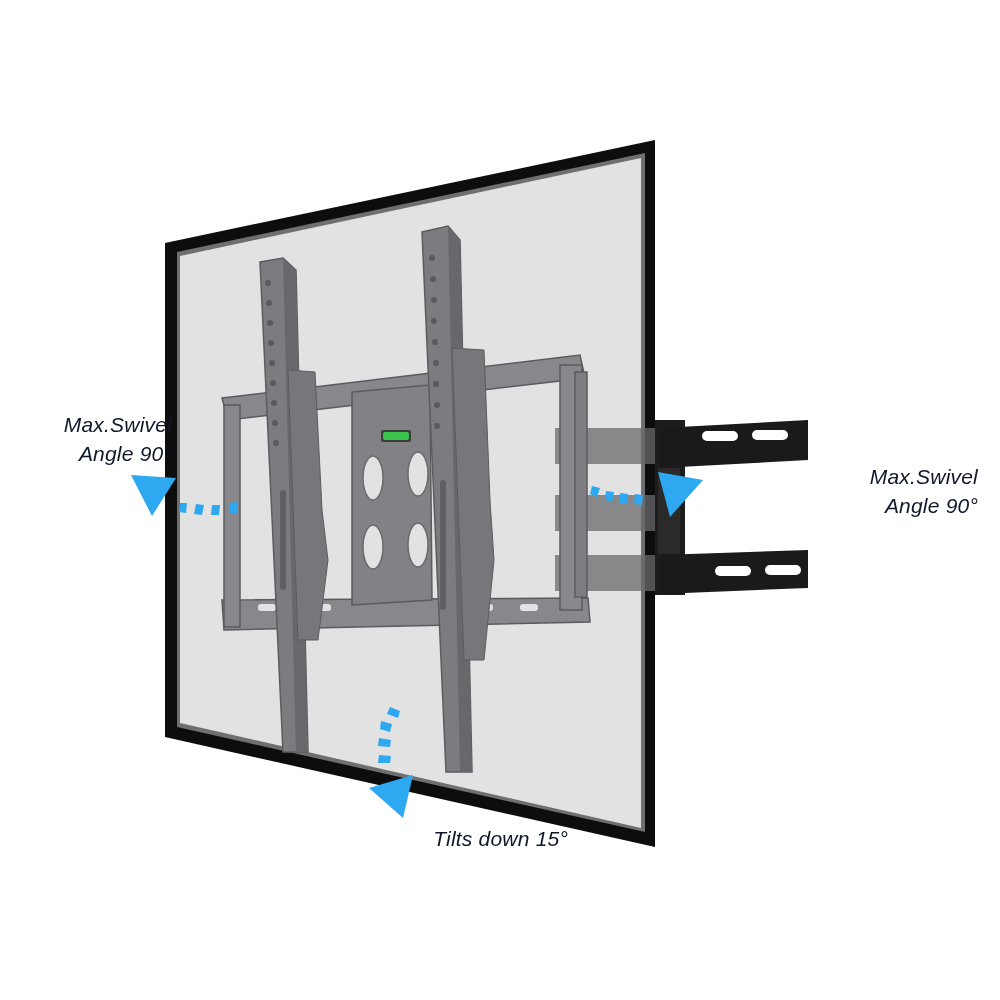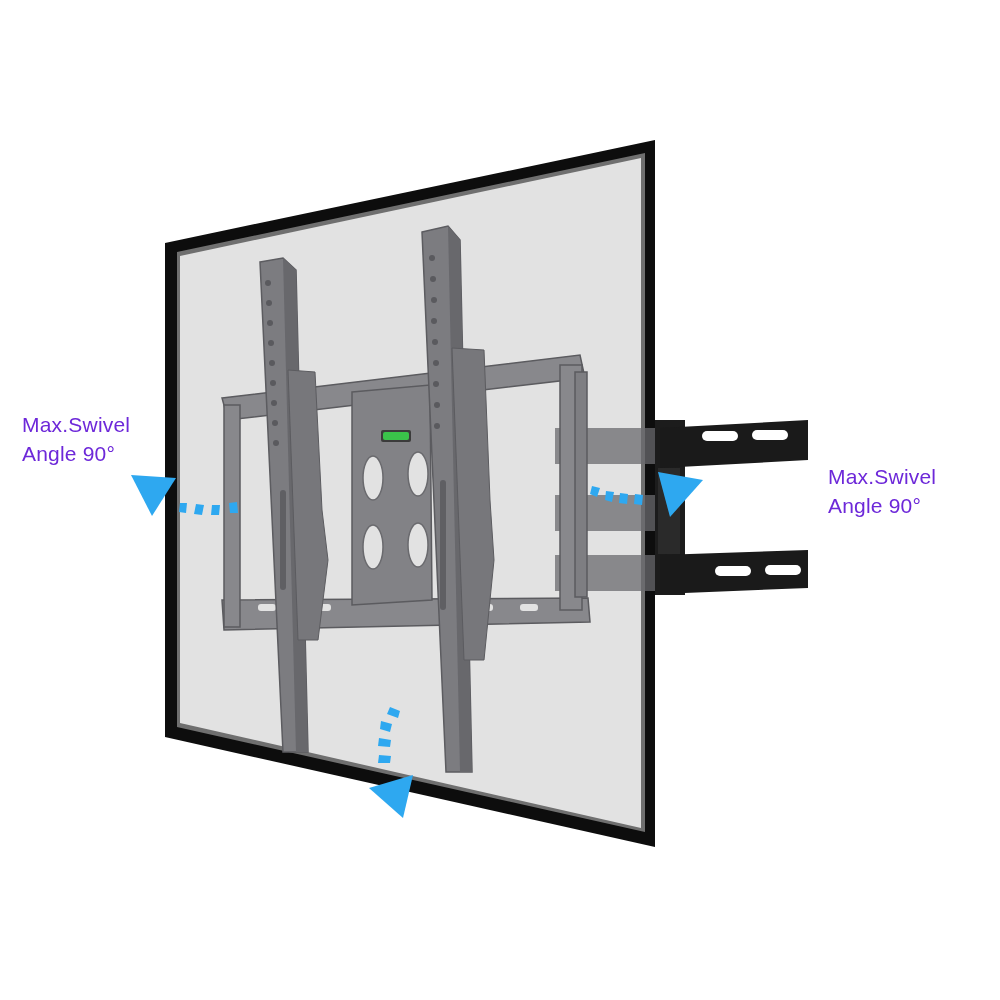--- a/index.html
+++ b/index.html
@@ -1,20 +1,20 @@
 <!DOCTYPE html>
 <html><head>
   <meta charset="utf-8">
   <style>
     html, body { margin: 0; padding: 0; background: #ffffff; }
     body { width: 1000px; height: 1000px; position: relative; overflow: hidden;
            font-family: "Liberation Sans", "DejaVu Sans", sans-serif; }
     .stage { position: absolute; left: 0; top: 0; width: 1000px; height: 1000px; }
-    .label { position: absolute; color: #6d28d9; font-size: 21px; line-height: 29px;
-             text-align: left; white-space: nowrap; letter-spacing: 0.2px; }
+    .label { position: absolute; color: #0f172a; font-size: 21px; line-height: 29px;
+             text-align: right; white-space: nowrap; letter-spacing: 0.2px; font-style: italic; }
     .label span { display: block; }
     #label-left { left: 22px; top: 410px; width: 150px; }
     #label-right { left: 828px; top: 462px; width: 150px; }
     #label-bottom { left: 388px; top: 824px; width: 180px; }
   </style>
 </head>
 <body>
 
 <div class="stage">
   <svg width="1000" height="1000" viewBox="0 0 1000 1000" xmlns="http://www.w3.org/2000/svg">
@@ -129,13 +129,16 @@
   <div class="label" id="label-left">
     <span>Max.Swivel</span>
     <span>Angle 90°</span>
   </div>
 
   <div class="label" id="label-right">
     <span>Max.Swivel</span>
     <span>Angle 90°</span>
   </div>
 
+  <div class="label" id="label-bottom">
+    <span>Tilts down 15°</span>
+  </div>
 </div>
 
 </body></html>

